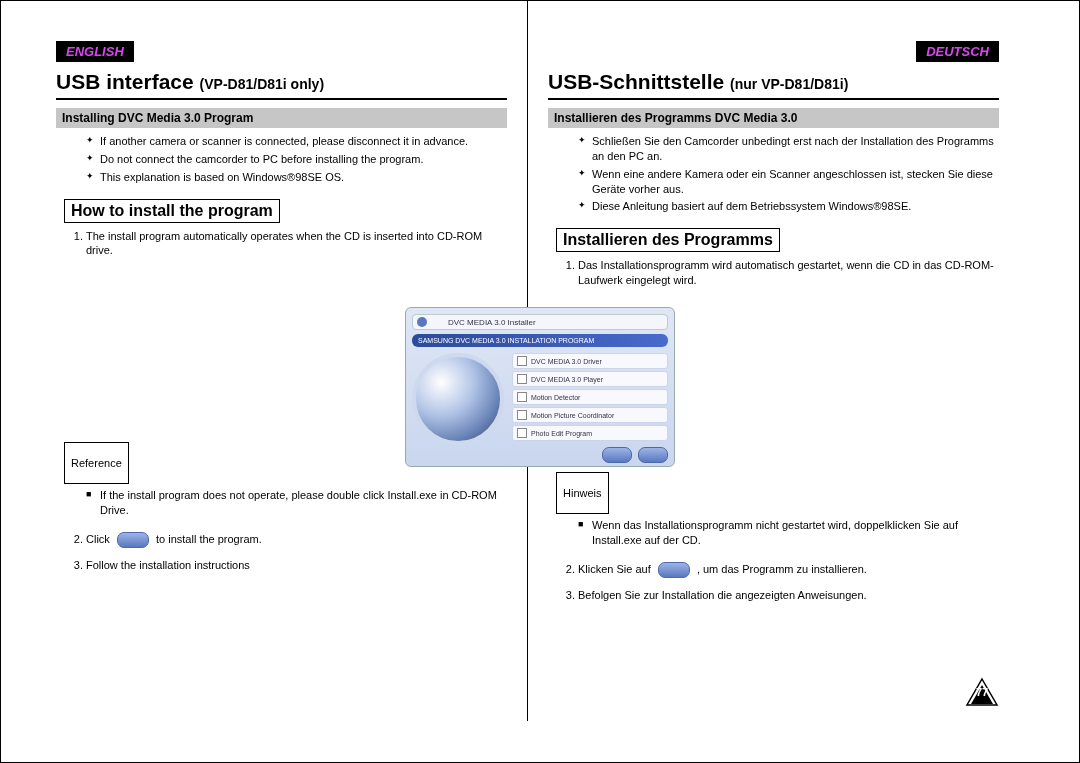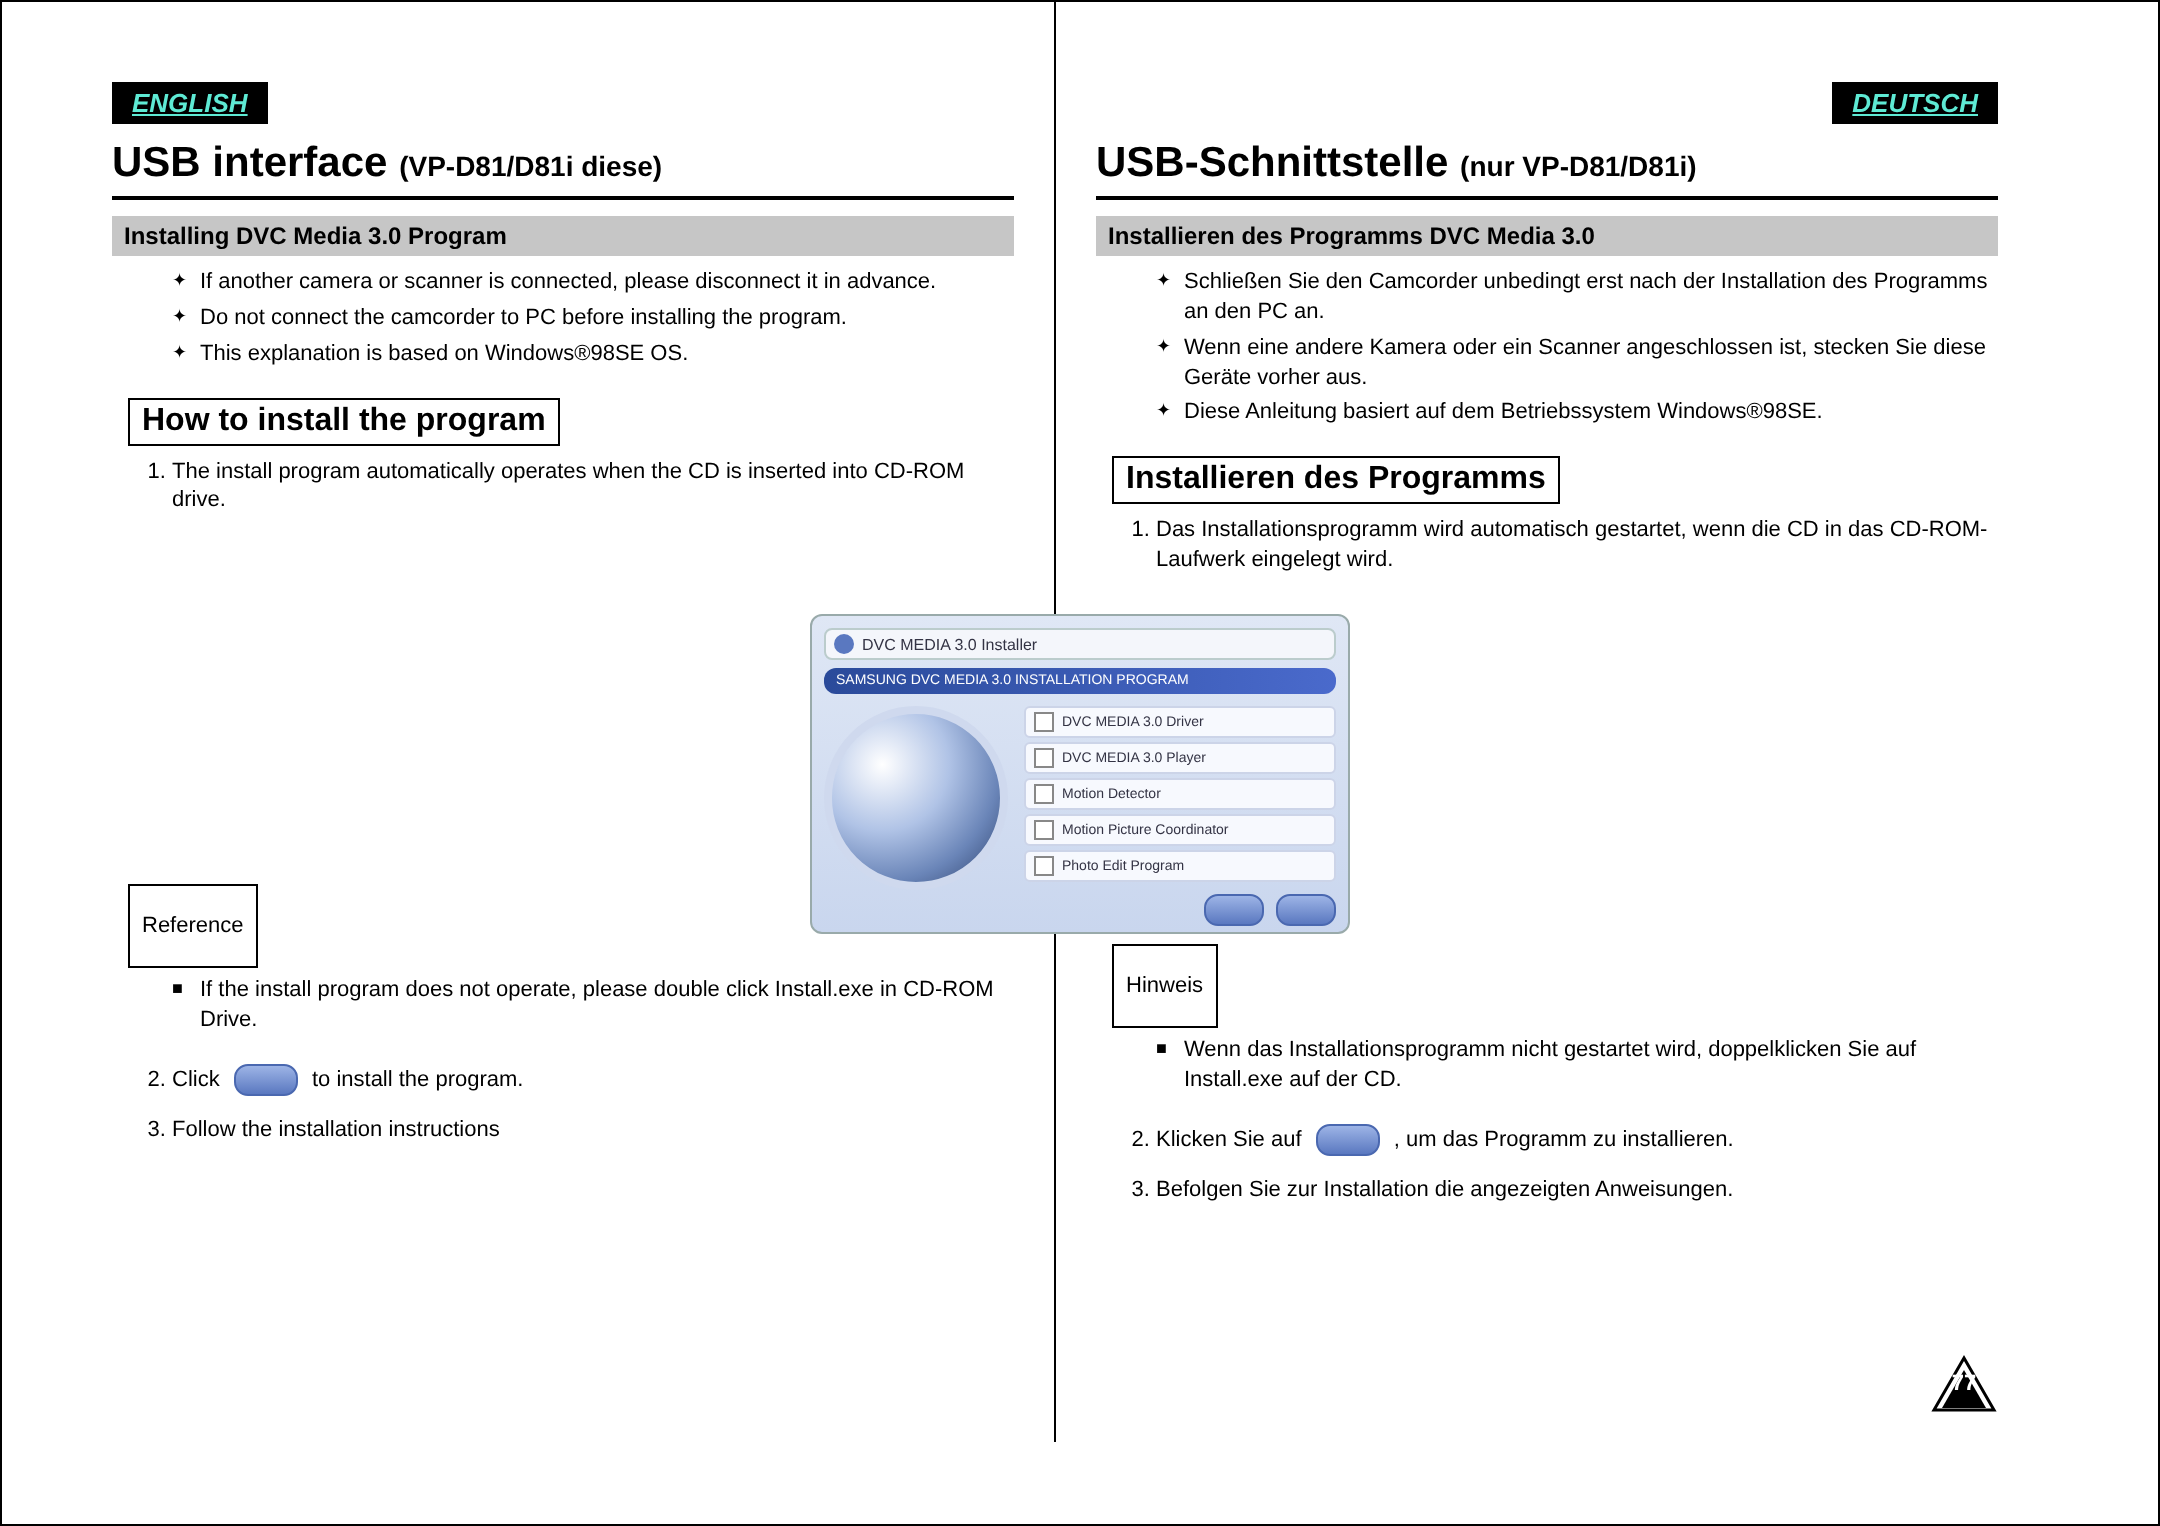--- a/index.html
+++ b/index.html
@@ -29,27 +29,26 @@
   }
   .vdiv {
     width: 1px;
     background: #000;
     margin-top: -40px;
     height: 720px;
   }
   .lang-tag {
     display: inline-block;
     background: #000;
-    color: #5eead4;
+    color: #d946ef;
     font-weight: bold;
     font-style: italic;
     font-size: 13px;
     padding: 3px 10px;
     margin-bottom: 8px;
-    text-decoration: underline;
   }
   .right-align { text-align: right; }
   .headline {
     font-size: 21px;
     font-weight: bold;
     border-bottom: 2px solid #000;
     padding-bottom: 4px;
     margin-bottom: 8px;
   }
   .headline .thin {
@@ -137,21 +136,21 @@
     color: #334;
   }
   .installer-img .titlebar {
     background: #f4f6fb;
     border: 1px solid #bcc;
     border-radius: 4px;
     padding: 2px 4px;
     margin-bottom: 4px;
     display: flex;
     align-items: center;
-    gap: 4px;
+    gap: 21px;
   }
   .installer-img .banner {
     background: linear-gradient(90deg,#2a4a9a,#4a6acc);
     color: #fff;
     font-size: 7px;
     border-radius: 6px;
     padding: 3px 6px;
     margin-bottom: 6px;
   }
   .installer-img .body {
@@ -231,21 +230,21 @@
 </head>
 <body>
 
 <div class="page">
   <div class="columns">
 
     <div class="col">
       <div class="lang-tag">ENGLISH</div>
       <div class="headline">
         <span>USB interface</span>
-        <span class="thin">(VP-D81/D81i diese)</span>
+        <span class="thin">(VP-D81/D81i only)</span>
       </div>
       <div class="section-bar">Installing DVC Media 3.0 Program</div>
       <ul class="diamond">
         <li>If another camera or scanner is connected, please disconnect it in advance.</li>
         <li>Do not connect the camcorder to PC before installing the program.</li>
         <li>This explanation is based on Windows®98SE OS.</li>
       </ul>
       <div class="subhead">How to install the program</div>
       <ol class="steps">
         <li>The install program automatically operates when the CD is inserted into CD-ROM drive.</li>

